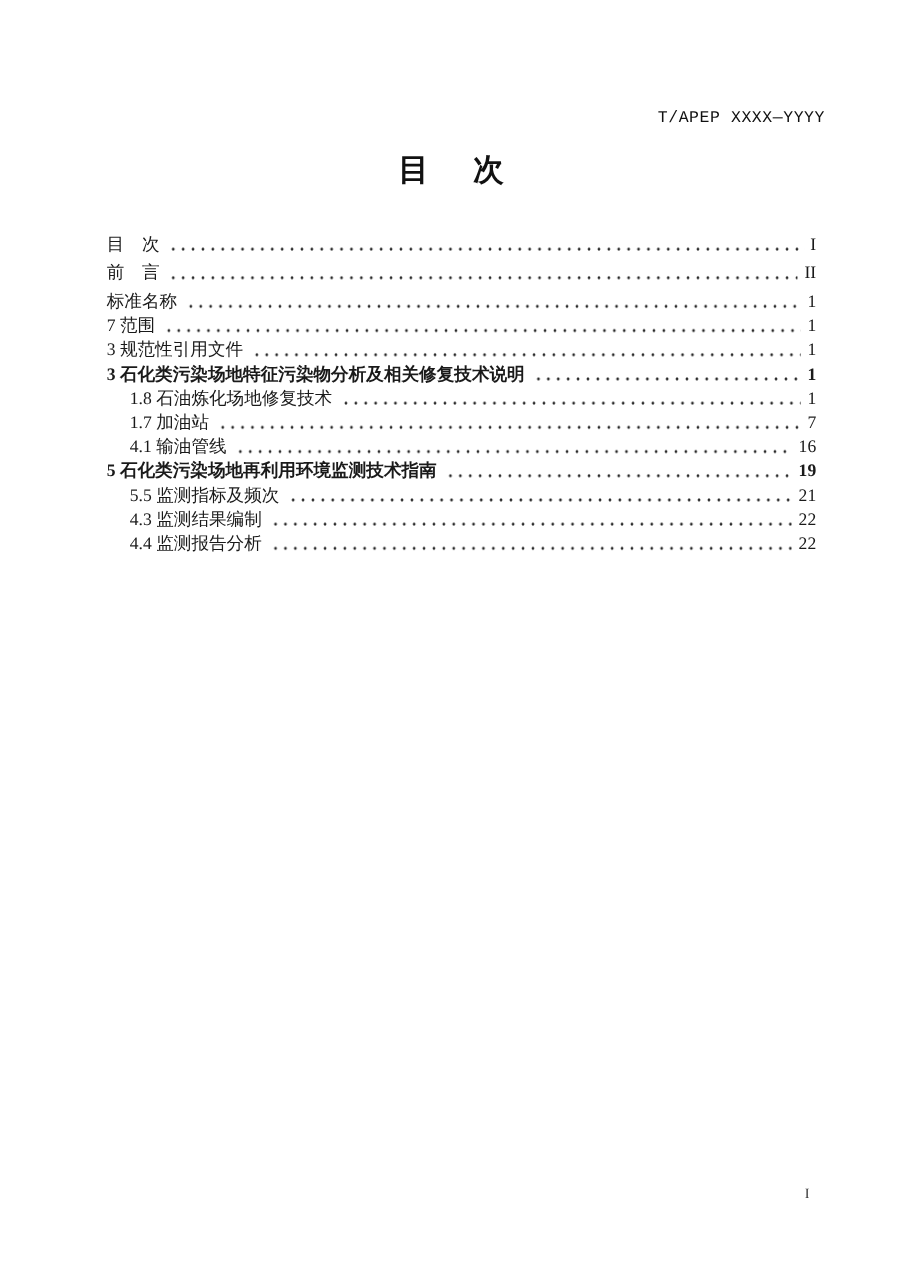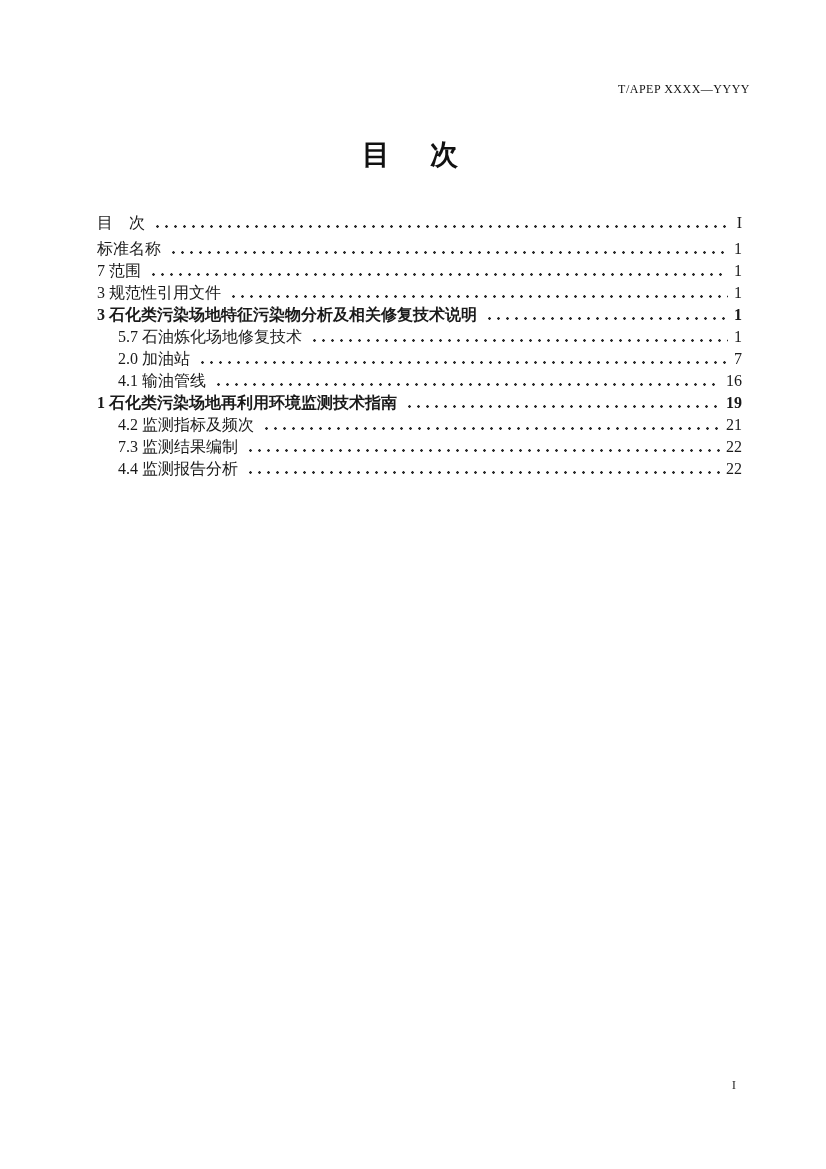--- a/index.html
+++ b/index.html
@@ -11,24 +11,24 @@
     position: relative;
     width: 826px;
     height: 1169px;
     background: #ffffff;
     overflow: hidden;
     font-family: "Liberation Serif", "DejaVu Serif", serif;
     color: #1a1a1a;
   }
   .doc-header {
     position: absolute;
-    top: 82px;
+    top: 99px;
     right: 76px;
-    font-family: Liberation Serif, serif;
-    font-size: 12px;
+    font-family: Liberation Mono, monospace;
+    font-size: 15px;
     letter-spacing: 0.5px;
     color: #111;
     white-space: pre;
   }
   .doc-title {
     position: absolute;
     top: 139px;
     left: 0;
     width: 100%;
     text-align: center;
@@ -92,66 +92,71 @@
 
   <h1 class="doc-title">目　次</h1>
 
   <div class="toc">
       <div class="toc-row front">
         <span class="toc-label">目　次</span>
         <span class="leader"></span>
         <span class="toc-page">I</span>
       </div>
       <div class="toc-row front">
+        <span class="toc-label">前　言</span>
+        <span class="leader"></span>
+        <span class="toc-page">II</span>
+      </div>
+      <div class="toc-row front">
         <span class="toc-label">标准名称</span>
         <span class="leader"></span>
         <span class="toc-page">1</span>
       </div>
       <div class="toc-row">
         <span class="toc-label">7 范围</span>
         <span class="leader"></span>
         <span class="toc-page">1</span>
       </div>
       <div class="toc-row">
         <span class="toc-label">3 规范性引用文件</span>
         <span class="leader"></span>
         <span class="toc-page">1</span>
       </div>
       <div class="toc-row bold">
         <span class="toc-label">3 石化类污染场地特征污染物分析及相关修复技术说明</span>
         <span class="leader"></span>
         <span class="toc-page">1</span>
       </div>
       <div class="toc-row indent">
-        <span class="toc-label">5.7 石油炼化场地修复技术</span>
+        <span class="toc-label">1.8 石油炼化场地修复技术</span>
         <span class="leader"></span>
         <span class="toc-page">1</span>
       </div>
       <div class="toc-row indent">
-        <span class="toc-label">2.0 加油站</span>
+        <span class="toc-label">1.7 加油站</span>
         <span class="leader"></span>
         <span class="toc-page">7</span>
       </div>
       <div class="toc-row indent">
         <span class="toc-label">4.1 输油管线</span>
         <span class="leader"></span>
         <span class="toc-page">16</span>
       </div>
       <div class="toc-row bold">
-        <span class="toc-label">1 石化类污染场地再利用环境监测技术指南</span>
+        <span class="toc-label">5 石化类污染场地再利用环境监测技术指南</span>
         <span class="leader"></span>
         <span class="toc-page">19</span>
       </div>
       <div class="toc-row indent">
-        <span class="toc-label">4.2 监测指标及频次</span>
+        <span class="toc-label">5.5 监测指标及频次</span>
         <span class="leader"></span>
         <span class="toc-page">21</span>
       </div>
       <div class="toc-row indent">
-        <span class="toc-label">7.3 监测结果编制</span>
+        <span class="toc-label">4.3 监测结果编制</span>
         <span class="leader"></span>
         <span class="toc-page">22</span>
       </div>
       <div class="toc-row indent">
         <span class="toc-label">4.4 监测报告分析</span>
         <span class="leader"></span>
         <span class="toc-page">22</span>
       </div>
     </div>
 

